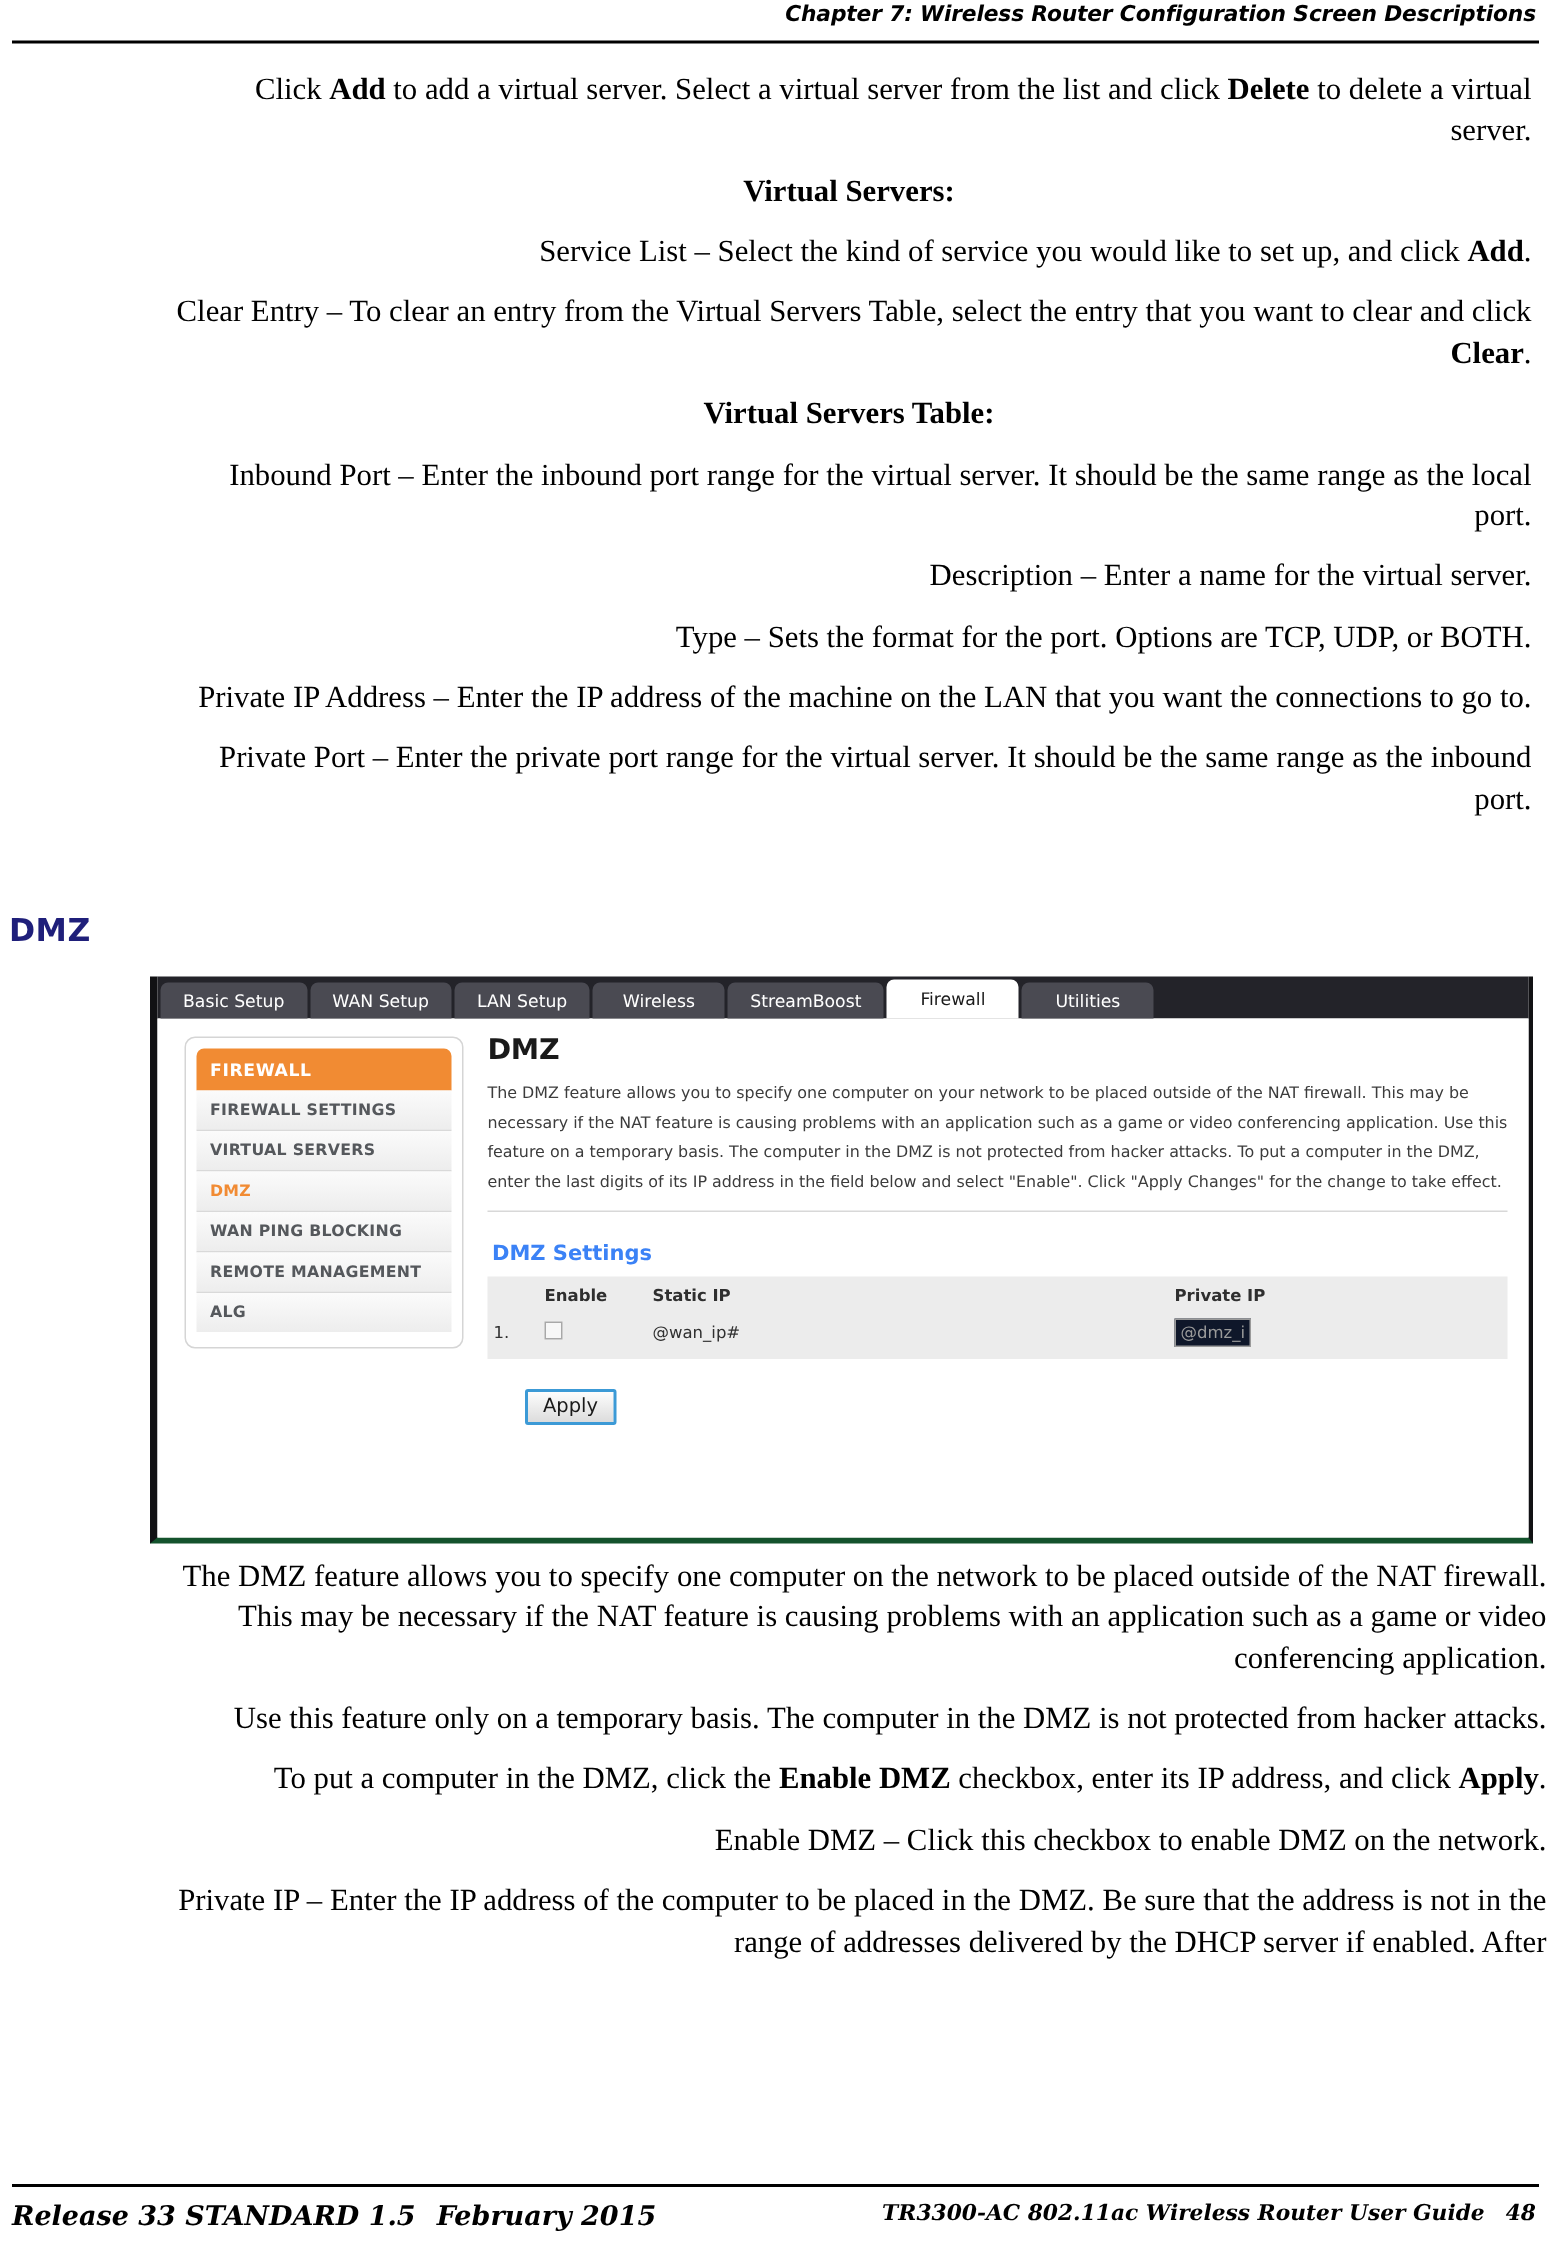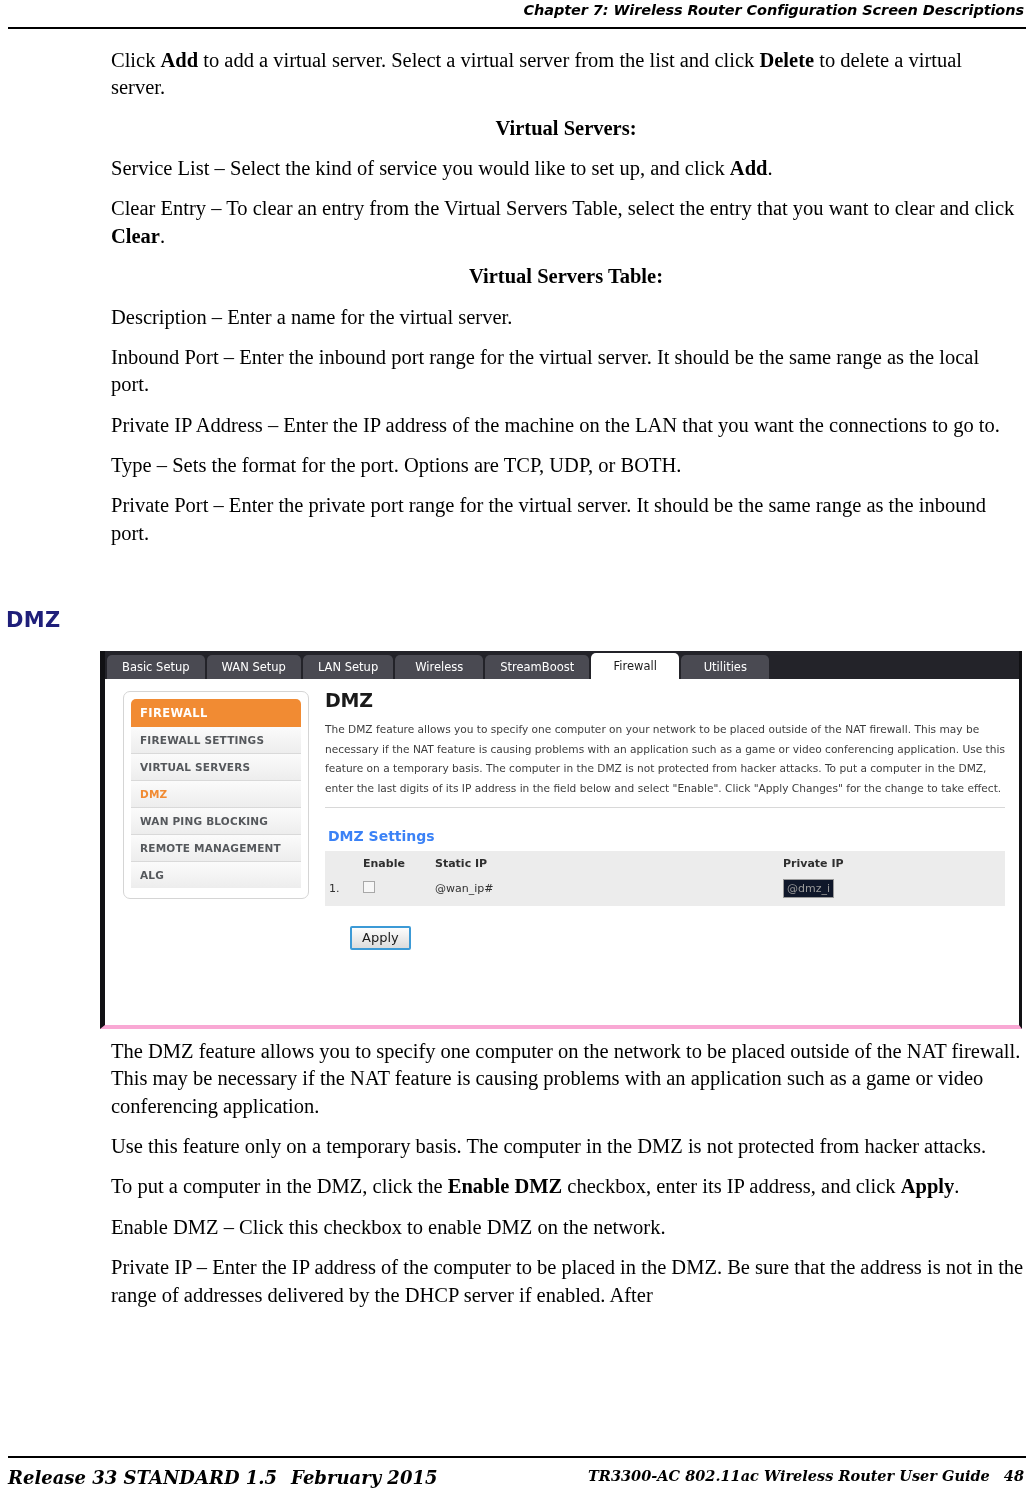--- a/index.html
+++ b/index.html
@@ -50,21 +50,21 @@
     position: absolute;
     left: 111px;
     top: 47px;
     width: 910px;
   }
   p.para {
     margin: 0 0 13px 0;
     font-size: 20.5px;
     line-height: 1.335;
     font-family: "Liberation Serif", serif;
-    text-align: left;
+    text-align: right;
   }
   p.para b, span.b {
     font-weight: bold;
   }
   h3.sub {
     margin: 0 0 13px 0;
     font-size: 20.5px;
     line-height: 1.335;
     font-weight: bold;
     font-family: "Liberation Serif", serif;
@@ -86,21 +86,21 @@
   
   .shot {
     position: absolute;
     left: 100px;
     top: 651px;
     width: 922px;
     height: 378px;
     background: #ffffff;
     border-left: 5px solid #111114;
     border-right: 3px solid #111114;
-    border-bottom: 4px solid #f9a8d4;
+    border-bottom: 4px solid #14532d;
     box-sizing: border-box;
     font-family: "DejaVu Sans", sans-serif;
   }
   .tabbar {
     height: 28px;
     background: #232329;
     display: flex;
     align-items: flex-end;
     padding-left: 2px;
     box-sizing: border-box;
@@ -306,24 +306,24 @@
   <p class="para"><span>Click </span><b>Add</b><span> to add a virtual server.  Select a virtual server from the list and click </span><b>Delete</b><span> to delete a virtual server.</span></p>
 
   <h3 class="sub">Virtual Servers:</h3>
 
   <p class="para"><span>Service List – Select the kind of service you would like to set up, and click </span><b>Add</b><span>.</span></p>
 
   <p class="para"><span>Clear Entry – To clear an entry from the Virtual Servers Table, select the entry that you want to clear and click </span><b>Clear</b><span>.</span></p>
 
   <h3 class="sub">Virtual Servers Table:</h3>
 
+  <p class="para">Inbound Port – Enter the inbound port range for the virtual server.  It should be the same range as the local port.</p>
   <p class="para">Description – Enter a name for the virtual server.</p>
-  <p class="para">Inbound Port – Enter the inbound port range for the virtual server.  It should be the same range as the local port.</p>
+  <p class="para">Type – Sets the format for the port.  Options are TCP, UDP, or BOTH.</p>
   <p class="para">Private IP Address – Enter the IP address of the machine on the LAN that you want the connections to go to.</p>
-  <p class="para">Type – Sets the format for the port.  Options are TCP, UDP, or BOTH.</p>
   <p class="para">Private Port – Enter the private port range for the virtual server.  It should be the same range as the inbound port.</p>
 
 </div>
 
 <div class="section-heading">DMZ</div>
 
 <div class="shot">
 
   <div class="tabbar">
     <div class="tab">Basic Setup</div>

